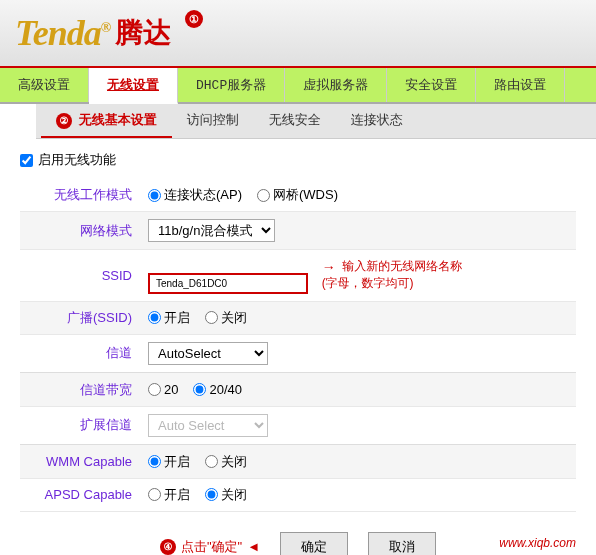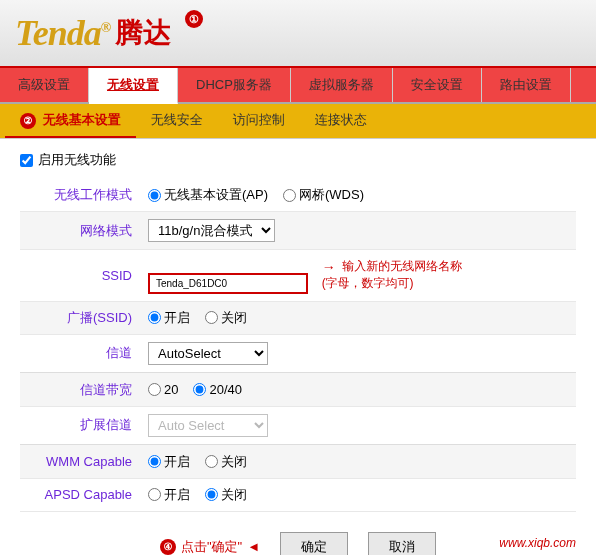--- a/index.html
+++ b/index.html
@@ -52,46 +52,48 @@
       color: white;
       font-size: 11px;
       display: flex;
       align-items: center;
       justify-content: center;
       font-weight: bold;
     }
 
     
     .top-nav {
-      background: #ef4444;
+      background: #bef264;
       display: flex;
       border-bottom: 2px solid #aaa;
+      font-family: Liberation Mono, monospace;
     }
     .top-nav-item {
       padding: 8px 18px;
       cursor: pointer;
       font-size: 13px;
       color: #333;
       border-right: 1px solid #ccc;
     }
     .top-nav-item.active {
       background: #fff;
       color: #cc0000;
       font-weight: bold;
       border-bottom: 2px solid #fff;
       margin-bottom: -2px;
       text-decoration: underline;
     }
 
     
     .sub-nav {
-      background: #eab308;
+      background: #e5e5e5;
       display: flex;
       border-bottom: 1px solid #ccc;
       padding: 0 5px;
+      margin-left: 36px;
     }
     .sub-nav-item {
       padding: 7px 15px;
       cursor: pointer;
       font-size: 13px;
       color: #333;
     }
     .sub-nav-item.active {
       color: #cc0000;
       border-bottom: 2px solid #cc0000;
@@ -271,42 +273,42 @@
   <div class="top-nav-item">虚拟服务器</div>
   <div class="top-nav-item">安全设置</div>
   <div class="top-nav-item">路由设置</div>
 </div>
 
 <div class="sub-nav">
   <div class="sub-nav-item active">
     <span class="circle-2">②</span>
     <span>无线基本设置</span>
   </div>
+  <div class="sub-nav-item">访问控制</div>
   <div class="sub-nav-item">无线安全</div>
-  <div class="sub-nav-item">访问控制</div>
   <div class="sub-nav-item">连接状态</div>
 </div>
 
 <div class="main-content">
 
   <div class="enable-row">
     <input type="checkbox" checked="" id="enWifi" style="">
     <label for="enWifi">启用无线功能</label>
   </div>
 
   <table class="form-table">
 
     <tbody>
         <tr>
       <td class="label-cell">无线工作模式</td>
       <td>
         <div class="radio-group">
           <label>
             <input type="radio" name="wmode" checked="" style="">
-            <span>无线基本设置(AP)</span>
+            <span>连接状态(AP)</span>
           </label>
           <label>
             <input type="radio" name="wmode" style="">
             <span>网桥(WDS)</span>
           </label>
         </div>
       </td>
     </tr>
 
     <tr class="shaded">

